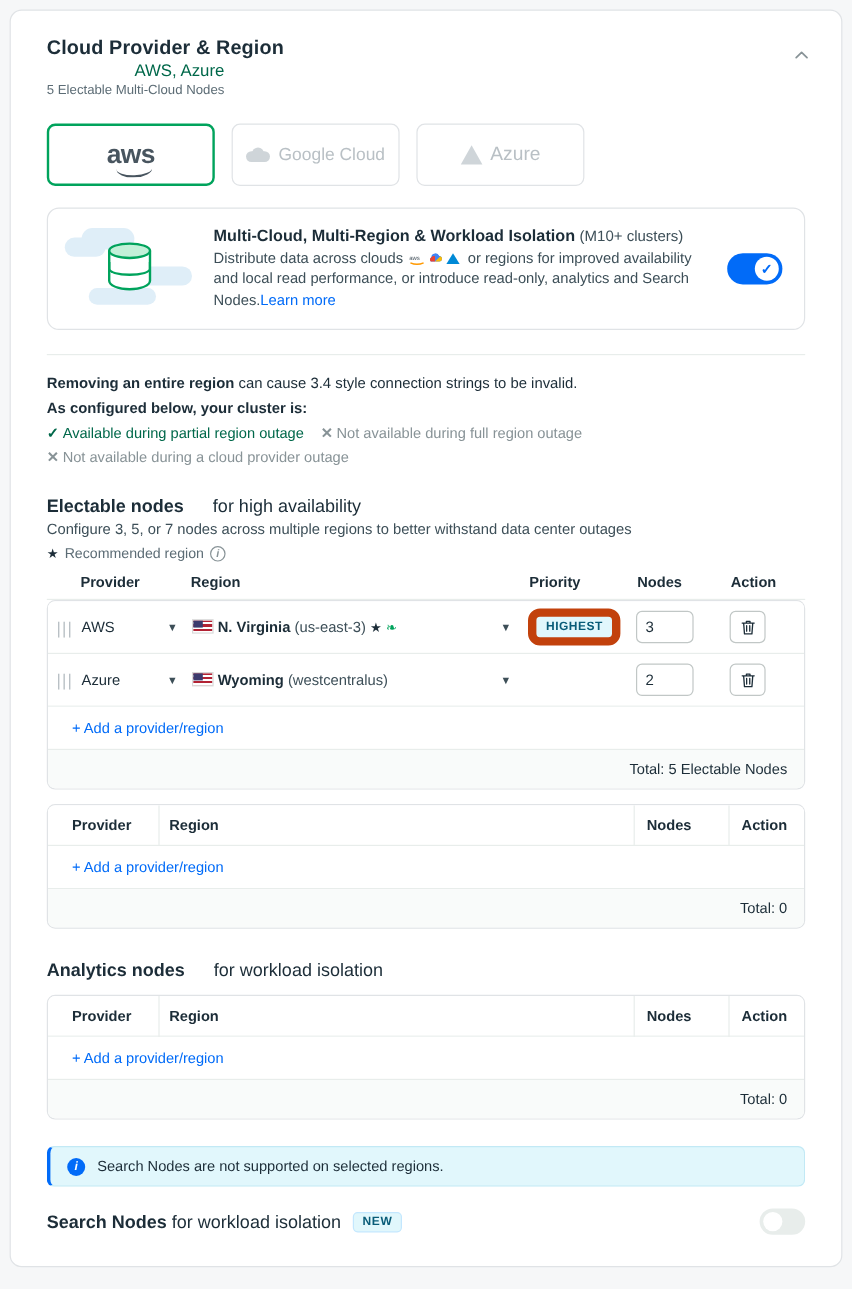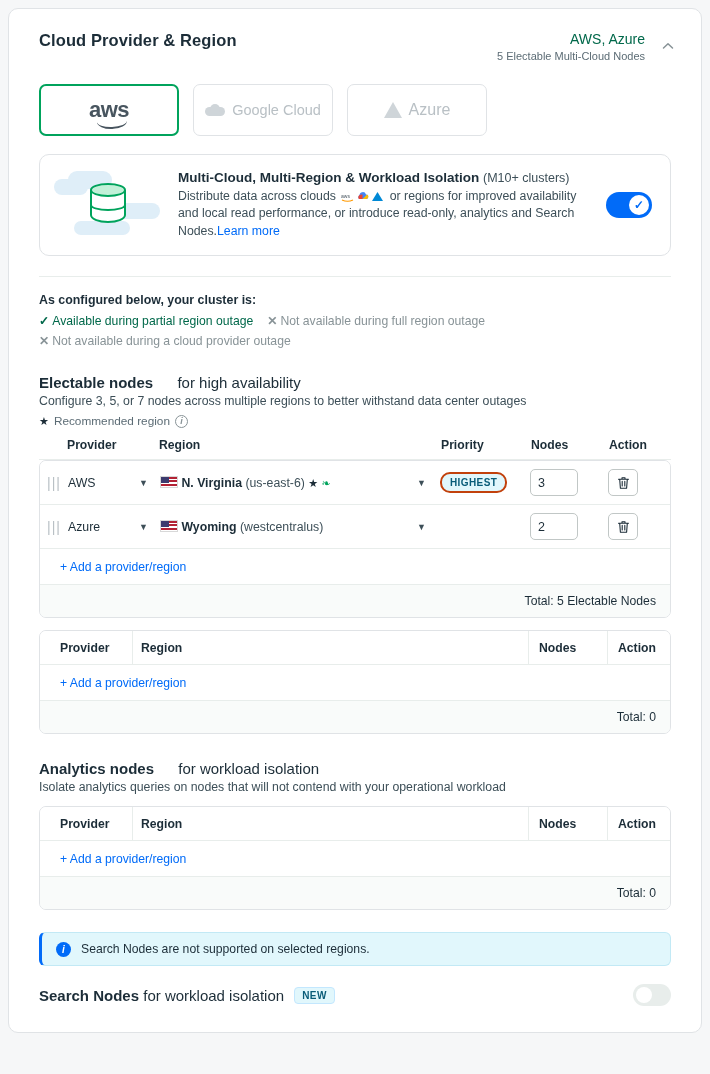--- a/index.html
+++ b/index.html
@@ -17,21 +17,21 @@
   }
   .card {
     width: 694px;
     background: #fff;
     border: 1px solid #e0e3e6;
     border-radius: 10px;
     padding: 22px 30px 26px 30px;
     position: relative;
   }
   
-  .hdr { display: flex; align-items: flex-start; justify-content: space-between; }
+  .hdr { display: flex; align-items: flex-start; justify-content: space-between; flex-direction: column; }
   .hdr-title { font-size: 16.5px; font-weight: bold; color: #1c2d38; letter-spacing: .1px; }
   .hdr-right { text-align: right; padding-right: 26px; }
   .hdr-providers { font-size: 14px; color: #00684a; }
   .hdr-sub { font-size: 11px; color: #5c6c75; margin-top: 3px; }
   .chev {
     position: absolute; right: 26px; top: 30px;
     width: 14px; height: 14px; color: #889397; cursor: pointer;
   }
   .chev svg { display:block; }
   
@@ -134,21 +134,21 @@
   .c-action { width: 62px; }
   .caret { color: #3d4f58; font-size: 9px; }
   .flag { width: 18px; height: 12px; position: relative; display: inline-block; border: 0.5px solid #d8d8d8; overflow: hidden; vertical-align: -1px; }
   .flag .stripes { position: absolute; inset: 0;
     background: repeating-linear-gradient(to bottom, #b22234 0 1.7px, #fff 1.7px 3.4px); }
   .flag .canton { position: absolute; left: 0; top: 0; width: 8px; height: 6.5px; background: #3c3b6e; }
   .region-name { font-weight: bold; color: #1c2d38; }
   .region-code { color: #3d4f58; font-weight: normal; }
   .leaf { color: #00a35c; font-size: 11px; }
   .badge-prio {
-    display: inline-block; border: 2px solid #c2410c; background: #e1f7fc; color: #095c78;
+    display: inline-block; border: 7px solid #c2410c; background: #e1f7fc; color: #095c78;
     border-radius: 10px; font-size: 10px; font-weight: bold; letter-spacing: .4px;
     padding: 3px 8px;
   }
   .nodes-input {
     width: 48px; height: 27px; border: 1px solid #c1c7c6; border-radius: 5px;
     font-size: 12.5px; color: #1c2d38; padding: 0 7px; font-family: "Liberation Sans", sans-serif;
     background: #fff;
   }
   .icon-btn {
     width: 30px; height: 27px; border: 1px solid #c1c7c6; border-radius: 5px; background: #fff;
@@ -265,20 +265,24 @@
         </div>
       </div>
       <div class="toggle">
         <span class="knob">✓</span>
       </div>
     </div>
 
     <hr class="sep">
 
     <div class="avail-line">
+      <b>Removing an entire region</b>
+      <span>can cause 3.4 style connection strings to be invalid.</span>
+    </div>
+    <div class="avail-line">
       <b>As configured below, your cluster is:</b>
     </div>
     <div class="avail-items">
       <span class="ok">
         <span class="mk">✓</span><span>Available during partial region outage</span>
       </span>
       <span class="no">
         <span class="mk">✕</span><span>Not available during full region outage</span>
       </span>
     </div>
@@ -314,21 +318,21 @@
               <span>|||</span>
             </div>
           <div class="c-prov">
             <span>AWS</span>
             <span class="caret">▼</span>
           </div>
           <div class="c-region">
             <span>
               <span class="flag"><span class="stripes"></span><span class="canton"></span></span>
               <span class="region-name">N. Virginia</span>
-              <span class="region-code">(us-east-6)</span>
+              <span class="region-code">(us-east-3)</span>
               <span class="star">★</span>
               <span class="leaf">❧</span>
             </span>
             <span class="caret">▼</span>
           </div>
           <div class="c-prio">
             <span class="badge-prio">HIGHEST</span>
           </div>
           <div class="c-nodes">
             <input class="nodes-input" value="3" style="">
@@ -390,21 +394,20 @@
       </div>
       <div class="add-row">
         <span class="add-link">+ Add a provider/region</span>
       </div>
       <div class="total-row">Total: 0</div>
     </div>
 
     <div class="sec-h">
       <span>Analytics nodes</span><span class="light"> for workload isolation</span>
     </div>
-    <div class="sec-p">Isolate analytics queries on nodes that will not contend with your operational workload</div>
     <div class="tbox" style="margin-top:12px;">
       <div class="thead-boxed">
         <div class="hdr-prov">Provider</div>
         <div class="vline"></div>
         <div class="hdr-region">Region</div>
         <div class="vline"></div>
         <div class="hdr-nodes" style="padding-left:10px;">Nodes</div>
         <div class="vline"></div>
         <div class="hdr-action" style="padding-left:10px;">Action</div>
       </div>

